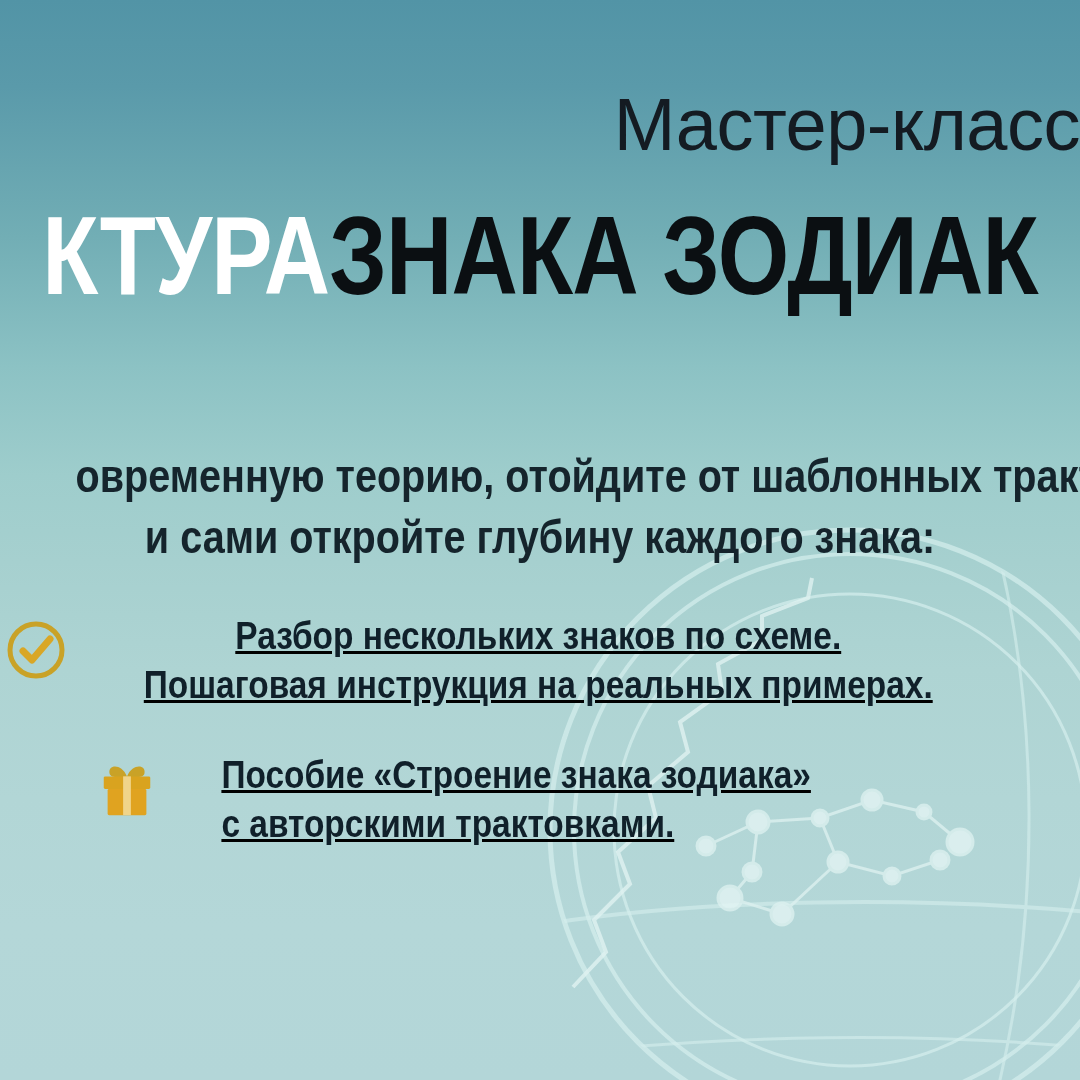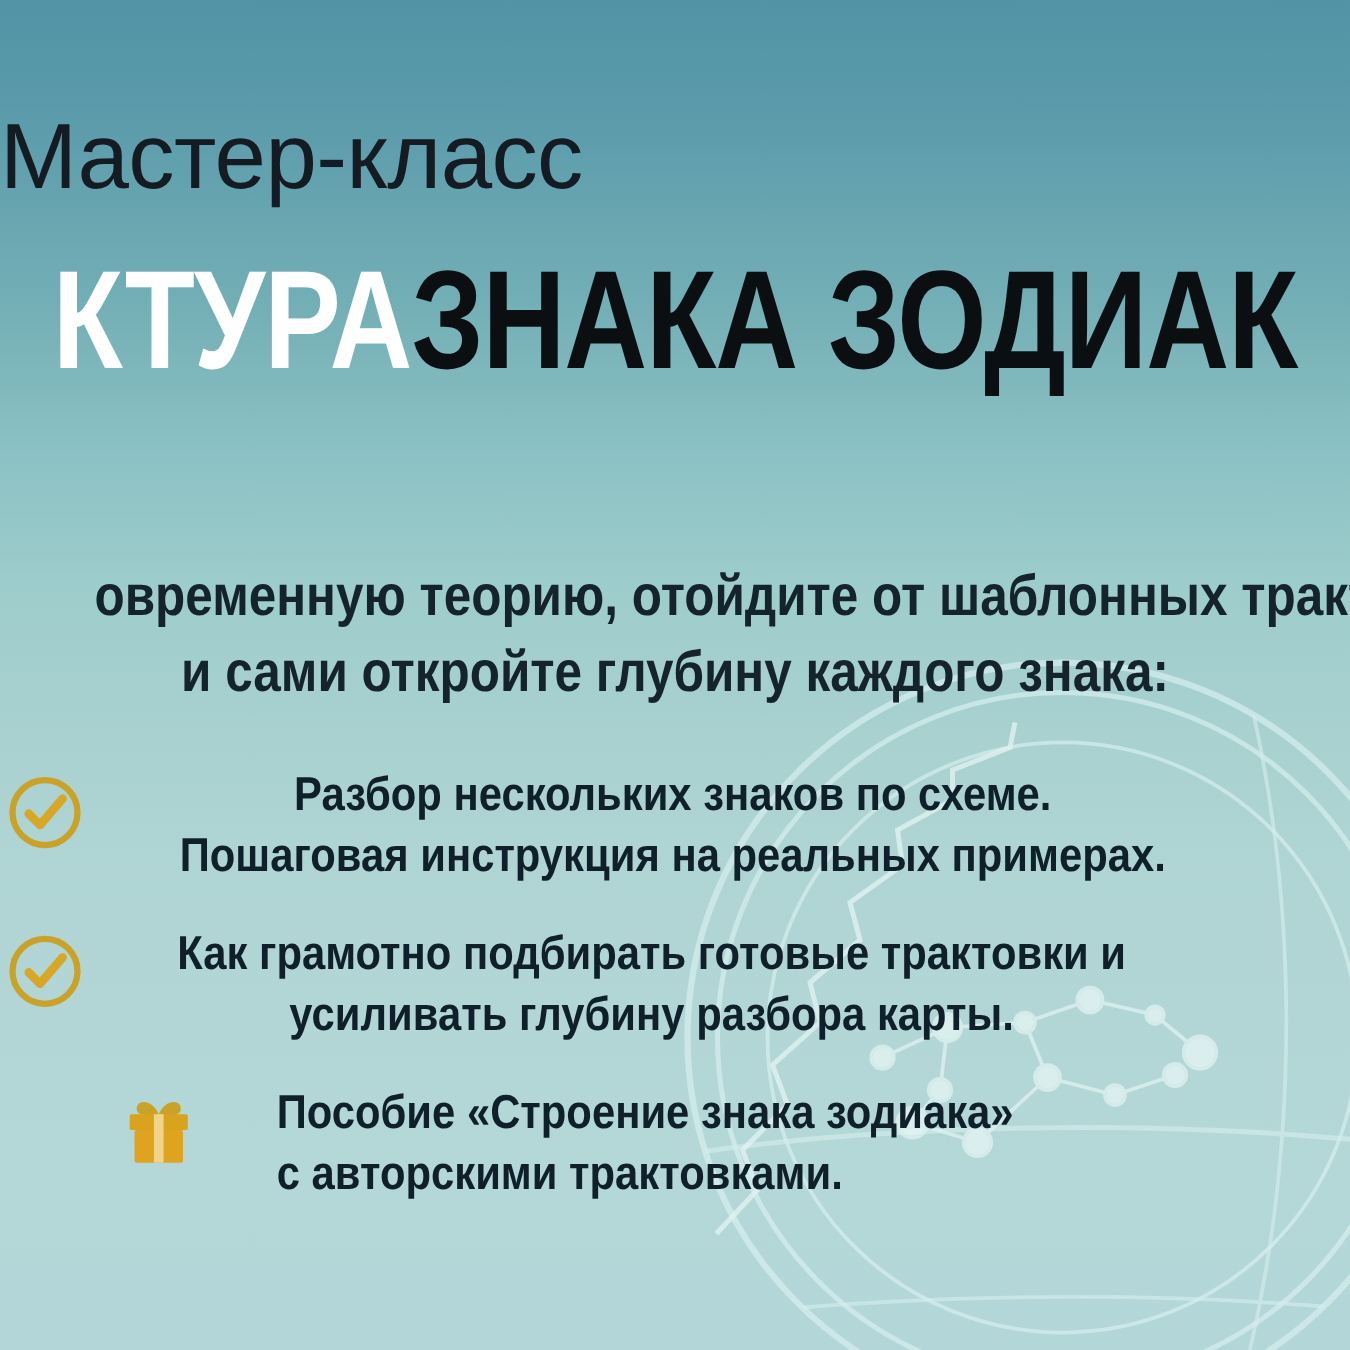--- a/index.html
+++ b/index.html
@@ -38,21 +38,21 @@
     pointer-events: none;
     opacity: .95;
   }
 
   
   .kicker {
     position: absolute;
     top: 88px;
     left: 0;
     width: 1080px;
-    text-align: left;
+    text-align: right;
     font-size: 74px;
     line-height: 1;
     font-weight: 400;
     letter-spacing: -0.5px;
     color: #141b22;
     white-space: nowrap;
   }
 
   
   .headline {
@@ -96,21 +96,22 @@
   }
 
   
   .benefits {
     position: absolute;
     top: 612px;
     left: 0;
     width: 1000px;
     display: flex;
     flex-direction: column;
-    gap: 28px;
+    gap: 40px;
+    text-decoration: underline;
   }
   .benefit {
     display: flex;
     align-items: flex-start;
     gap: 22px;
   }
   .benefit-icon {
     flex: 0 0 auto;
     width: 64px;
     height: 64px;
@@ -218,32 +219,20 @@
           <circle cx="32" cy="32" r="26" stroke="#c9a227" stroke-width="5" fill="none"></circle>
           <path d="M19 33 L28 42 L46 21" stroke="#d9a726" stroke-width="7" stroke-linecap="round" stroke-linejoin="round" fill="none"></path>
         </svg>
       </span>
       <span class="benefit-text">
         <span class="b-line">Разбор нескольких знаков по схеме.</span>
         <span class="b-line">Пошаговая инструкция на реальных примерах.</span>
       </span>
     </div>
 
-    <div class="benefit b2">
-      <span class="benefit-icon">
-        <svg viewBox="0 0 64 64" fill="none" xmlns="http://www.w3.org/2000/svg" aria-hidden="true">
-          <circle cx="32" cy="32" r="26" stroke="#c9a227" stroke-width="5" fill="none"></circle>
-          <path d="M19 33 L28 42 L46 21" stroke="#d9a726" stroke-width="7" stroke-linecap="round" stroke-linejoin="round" fill="none"></path>
-        </svg>
-      </span>
-      <span class="benefit-text">
-        <span class="b-line">Как грамотно подбирать готовые трактовки и</span>
-        <span class="b-line">усиливать глубину разбора карты.</span>
-      </span>
-    </div>
 
     <div class="benefit gift">
       <span class="benefit-icon">
         <svg viewBox="0 0 64 64" fill="none" xmlns="http://www.w3.org/2000/svg" aria-hidden="true">
 
           <path d="M32 20 C 26 6, 12 8, 14 17 C 15 22, 25 21, 32 20 Z" fill="#c9a227"></path>
           <path d="M32 20 C 38 6, 52 8, 50 17 C 49 22, 39 21, 32 20 Z" fill="#c9a227"></path>
 
           <rect x="8" y="20" width="48" height="13" rx="1.5" fill="#d9a31f"></rect>
 

